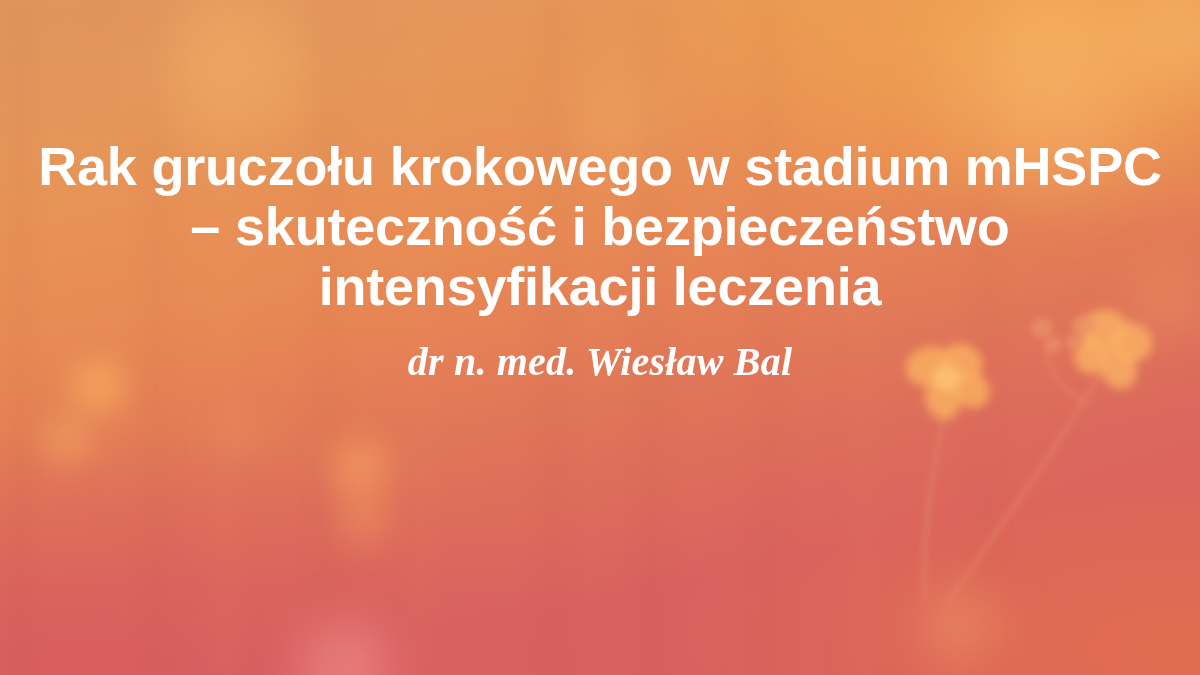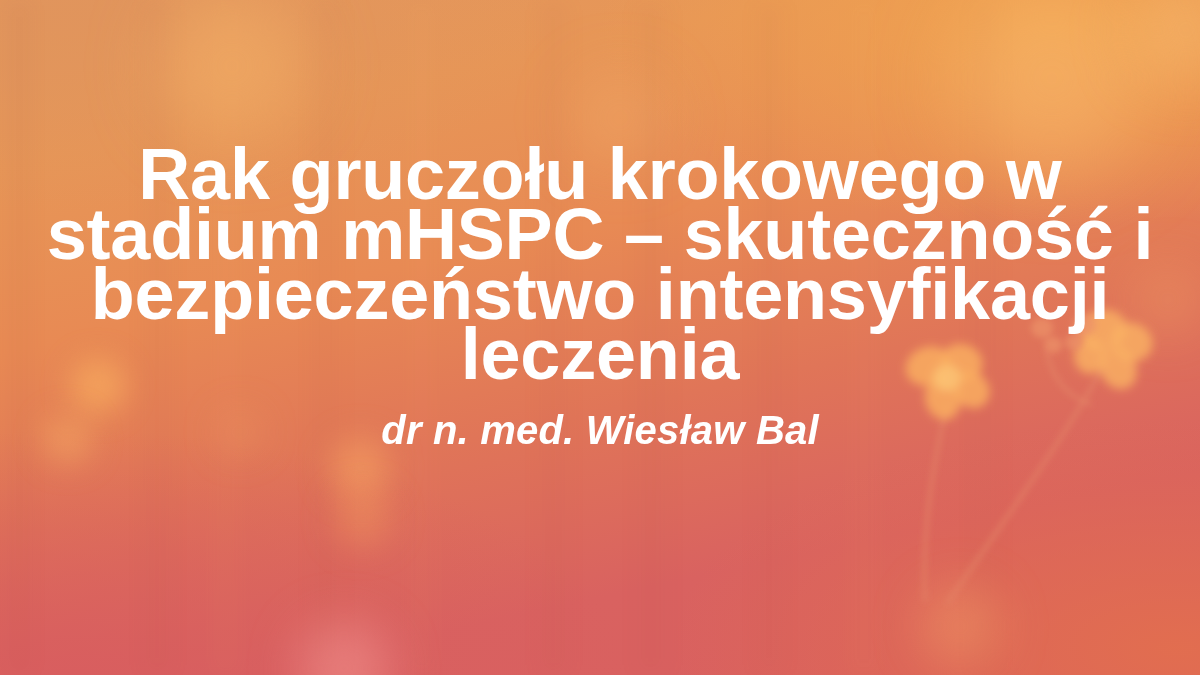--- a/index.html
+++ b/index.html
@@ -80,37 +80,38 @@
     position: absolute;
     left: 0;
     right: 0;
     top: 136px;
     text-align: center;
     padding: 0 30px;
     box-sizing: border-box;
   }
 
   .title {
-    margin: 8px;
+    margin: 0;
     color: #ffffff;
-    font-size: 72px;
+    font-size: 54px;
     line-height: 60px;
     font-weight: 700;
     letter-spacing: -0.2px;
     white-space: pre-line;
   }
 
   .author {
     margin: 22px 0 0 0;
     color: #ffffff;
     font-size: 40px;
     line-height: 48px;
     font-weight: 700;
     font-style: italic;
     letter-spacing: 0.2px;
+    font-family: Liberation Serif, serif;
   }
 </style>
 </head>
 <body>
 
 <div class="slide">
 
   <div class="bg-base"></div>
   <div class="bg-tint-tr"></div>
   <div class="bg-streaks"></div>

